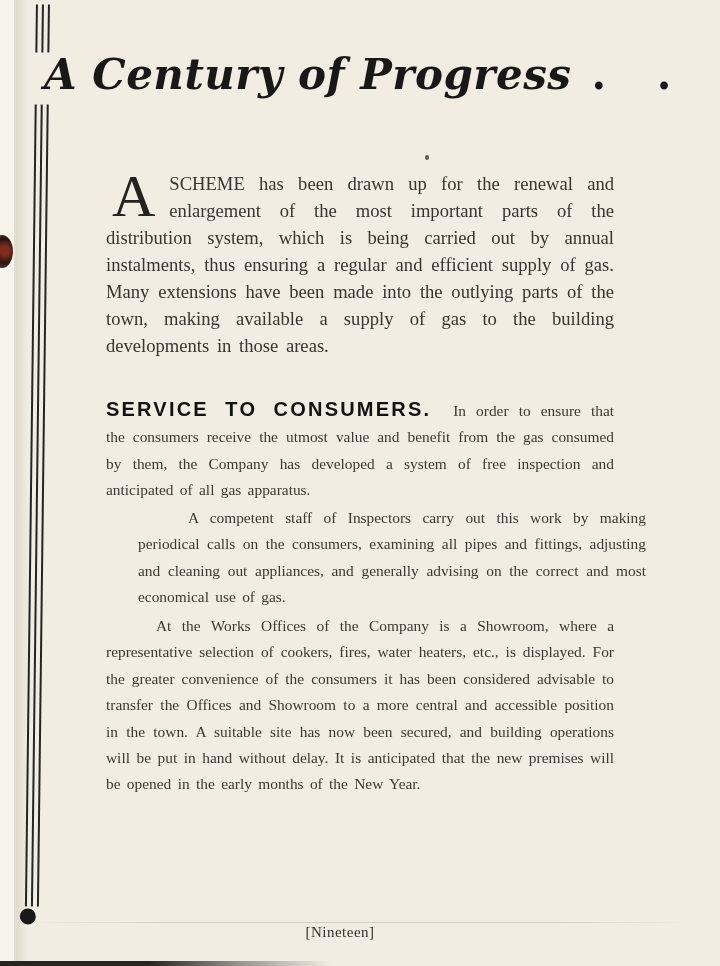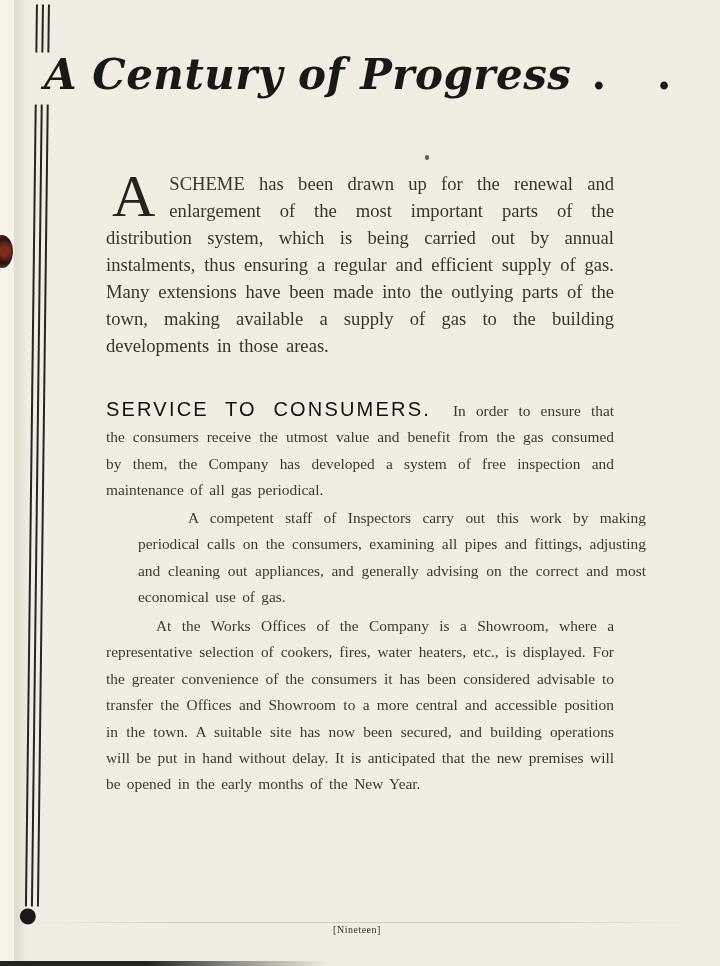--- a/index.html
+++ b/index.html
@@ -82,30 +82,30 @@
     color: #24221f;
   }
   .small-par {
     font-size: 15.4px; line-height: 26.4px;
     text-align: justify; word-spacing: 2.5px;
     color: #3b3831;
   }
   .sec-par { top: 396px; }
   .runin-heading {
     font-family: "Liberation Sans", sans-serif;
-    font-weight: normal; font-size: 20px;
+    font-weight: bold; font-size: 20px;
     letter-spacing: 2.2px; word-spacing: 5px;
     color: #131210; margin-right: 22px;
   }
   .p3 { top: 505px; text-indent: 50px; margin-left: 32px; }
   .p4 { top: 613px; text-indent: 50px; }
   
   .page-number {
-    position: absolute; left: 257px; top: 924px; width: 200px;
-    text-align: center; font-size: 10px; letter-spacing: 0.5px;
+    position: absolute; left: 240px; top: 924px; width: 200px;
+    text-align: center; font-size: 15px; letter-spacing: 0.5px;
     color: #33302a;
   }
 </style>
 </head>
 <body>
 
 <div class="page-edge-strip"></div>
 <div class="page-edge-shadow"></div>
 <div class="binding-blob"></div>
 <div class="crease-line"></div>
@@ -119,19 +119,19 @@
   <div class="vrule r2a"></div>
   <div class="vrule r2b"></div>
   <div class="vrule r2c"></div>
   <div class="rule-dot"></div>
 </div>
 
 <h1 class="title-line"><span>A Century of Progress</span><span class="title-dots">. . .</span></h1>
 
 <p class="body-col lead-par"><span class="dropcap">A</span><span>SCHEME has been drawn up for the renewal and enlargement of the most important parts of the distribution system, which is being carried out by annual instalments, thus ensuring a regular and efficient supply of gas. Many extensions have been made into the outlying parts of the town, making available a supply of gas to the building developments in those areas.</span></p>
 
-<p class="body-col small-par sec-par"><span class="runin-heading">SERVICE TO CONSUMERS.</span><span>In order to ensure that the consumers receive the utmost value and benefit from the gas consumed by them, the Company has developed a system of free inspection and maintenance of all gas periodical.</span></p>
+<p class="body-col small-par sec-par"><span class="runin-heading">SERVICE TO CONSUMERS.</span><span>In order to ensure that the consumers receive the utmost value and benefit from the gas consumed by them, the Company has developed a system of free inspection and anticipated of all gas apparatus.</span></p>
 
 <p class="body-col small-par p3"><span>A competent staff of Inspectors carry out this work by making periodical calls on the consumers, examining all pipes and fittings, adjusting and cleaning out appliances, and generally advising on the correct and most economical use of gas.</span></p>
 
 <p class="body-col small-par p4"><span>At the Works Offices of the Company is a Showroom, where a representative selection of cookers, fires, water heaters, etc., is displayed. For the greater convenience of the consumers it has been considered advisable to transfer the Offices and Showroom to a more central and accessible position in the town.  A suitable site has now been secured, and building operations will be put in hand without delay.  It is anticipated that the new premises will be opened in the early months of the New Year.</span></p>
 
 <div class="page-number">[Nineteen]</div>
 
 </body></html>

